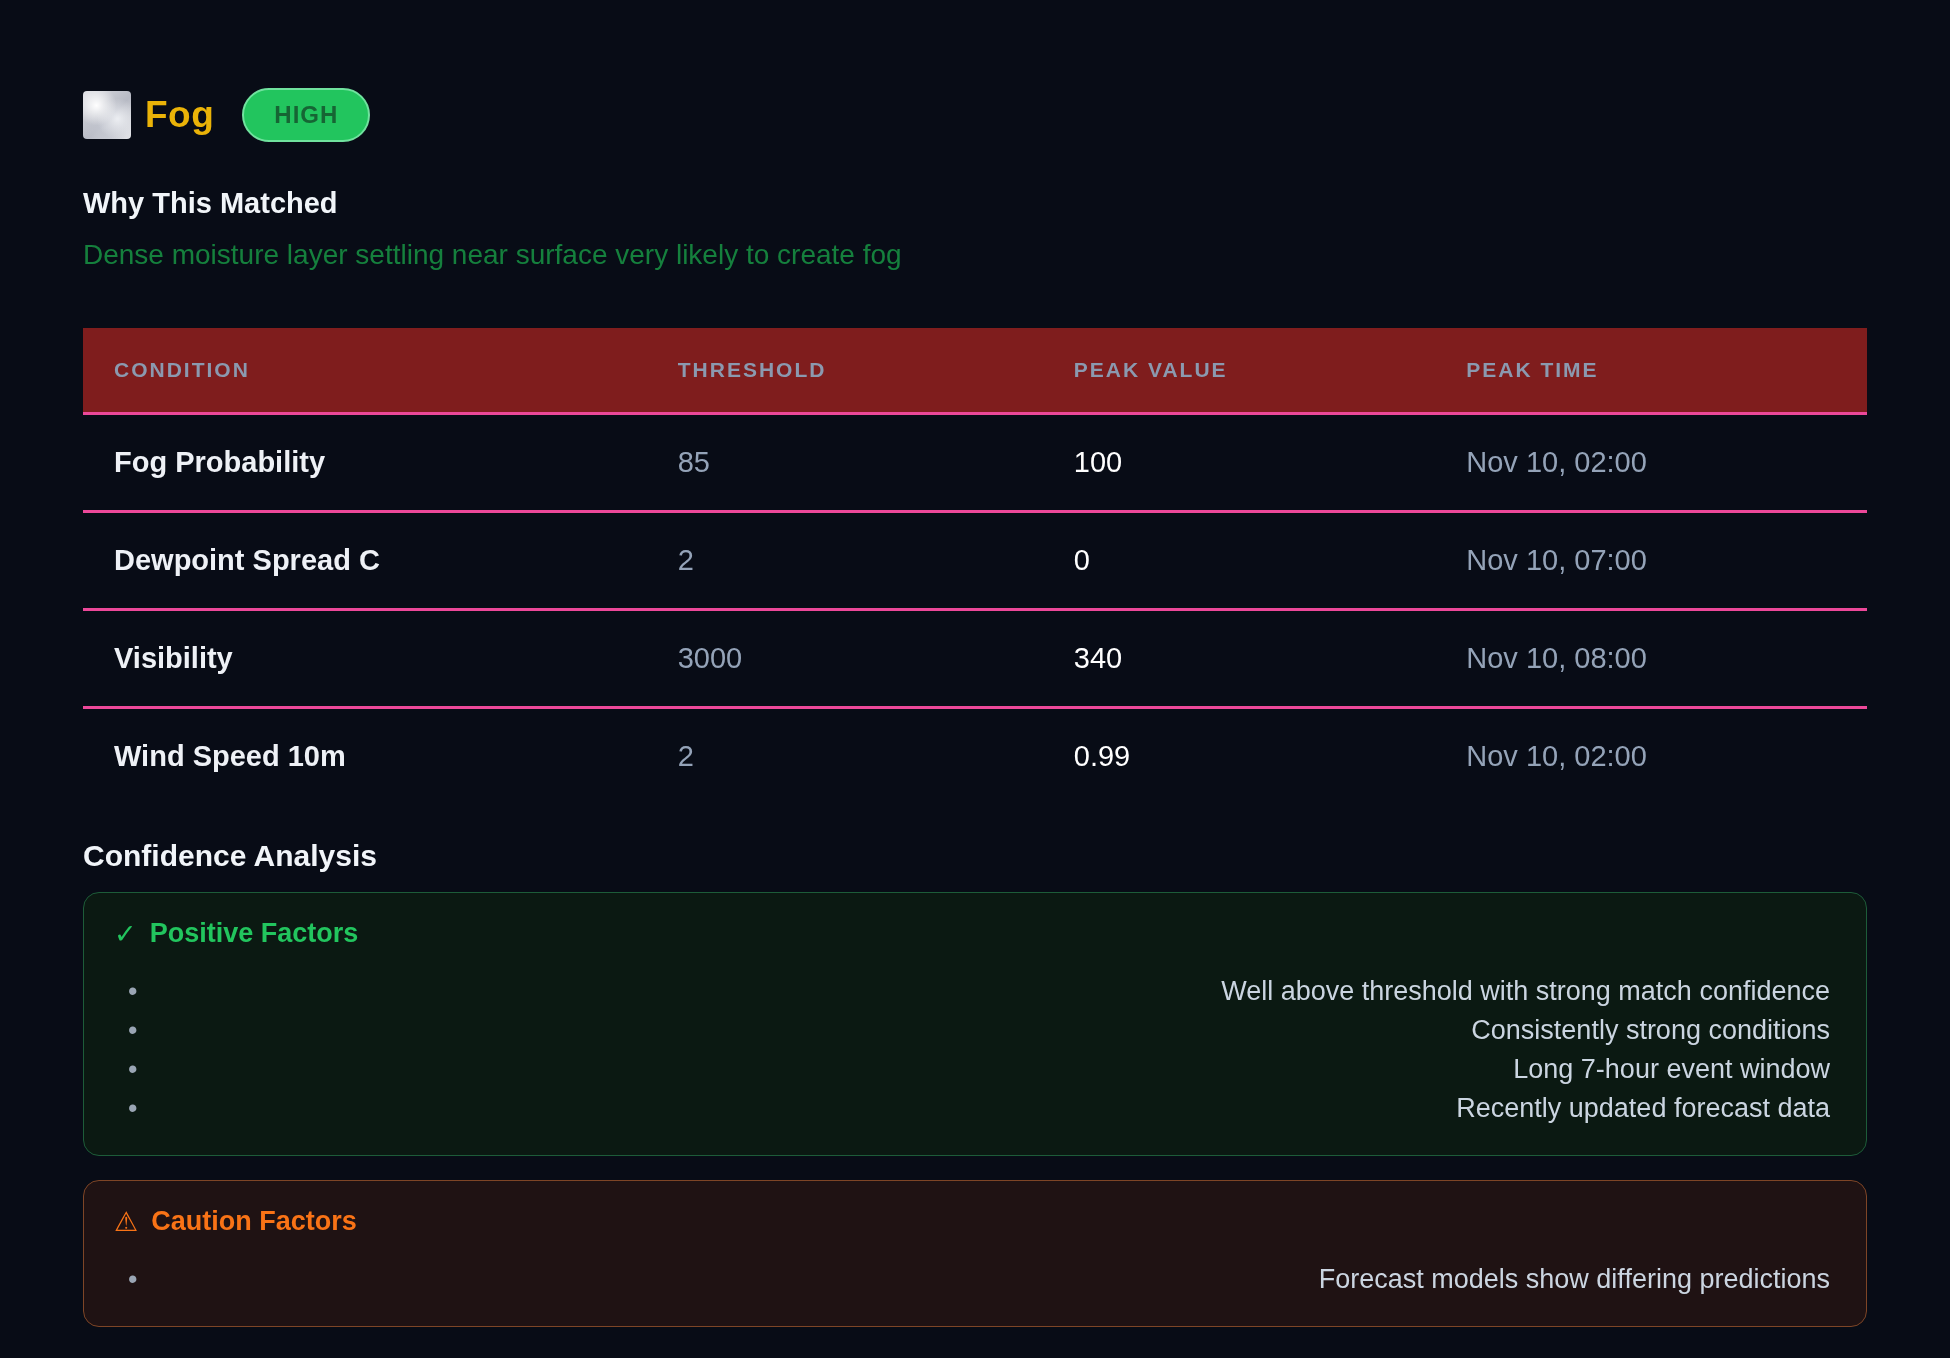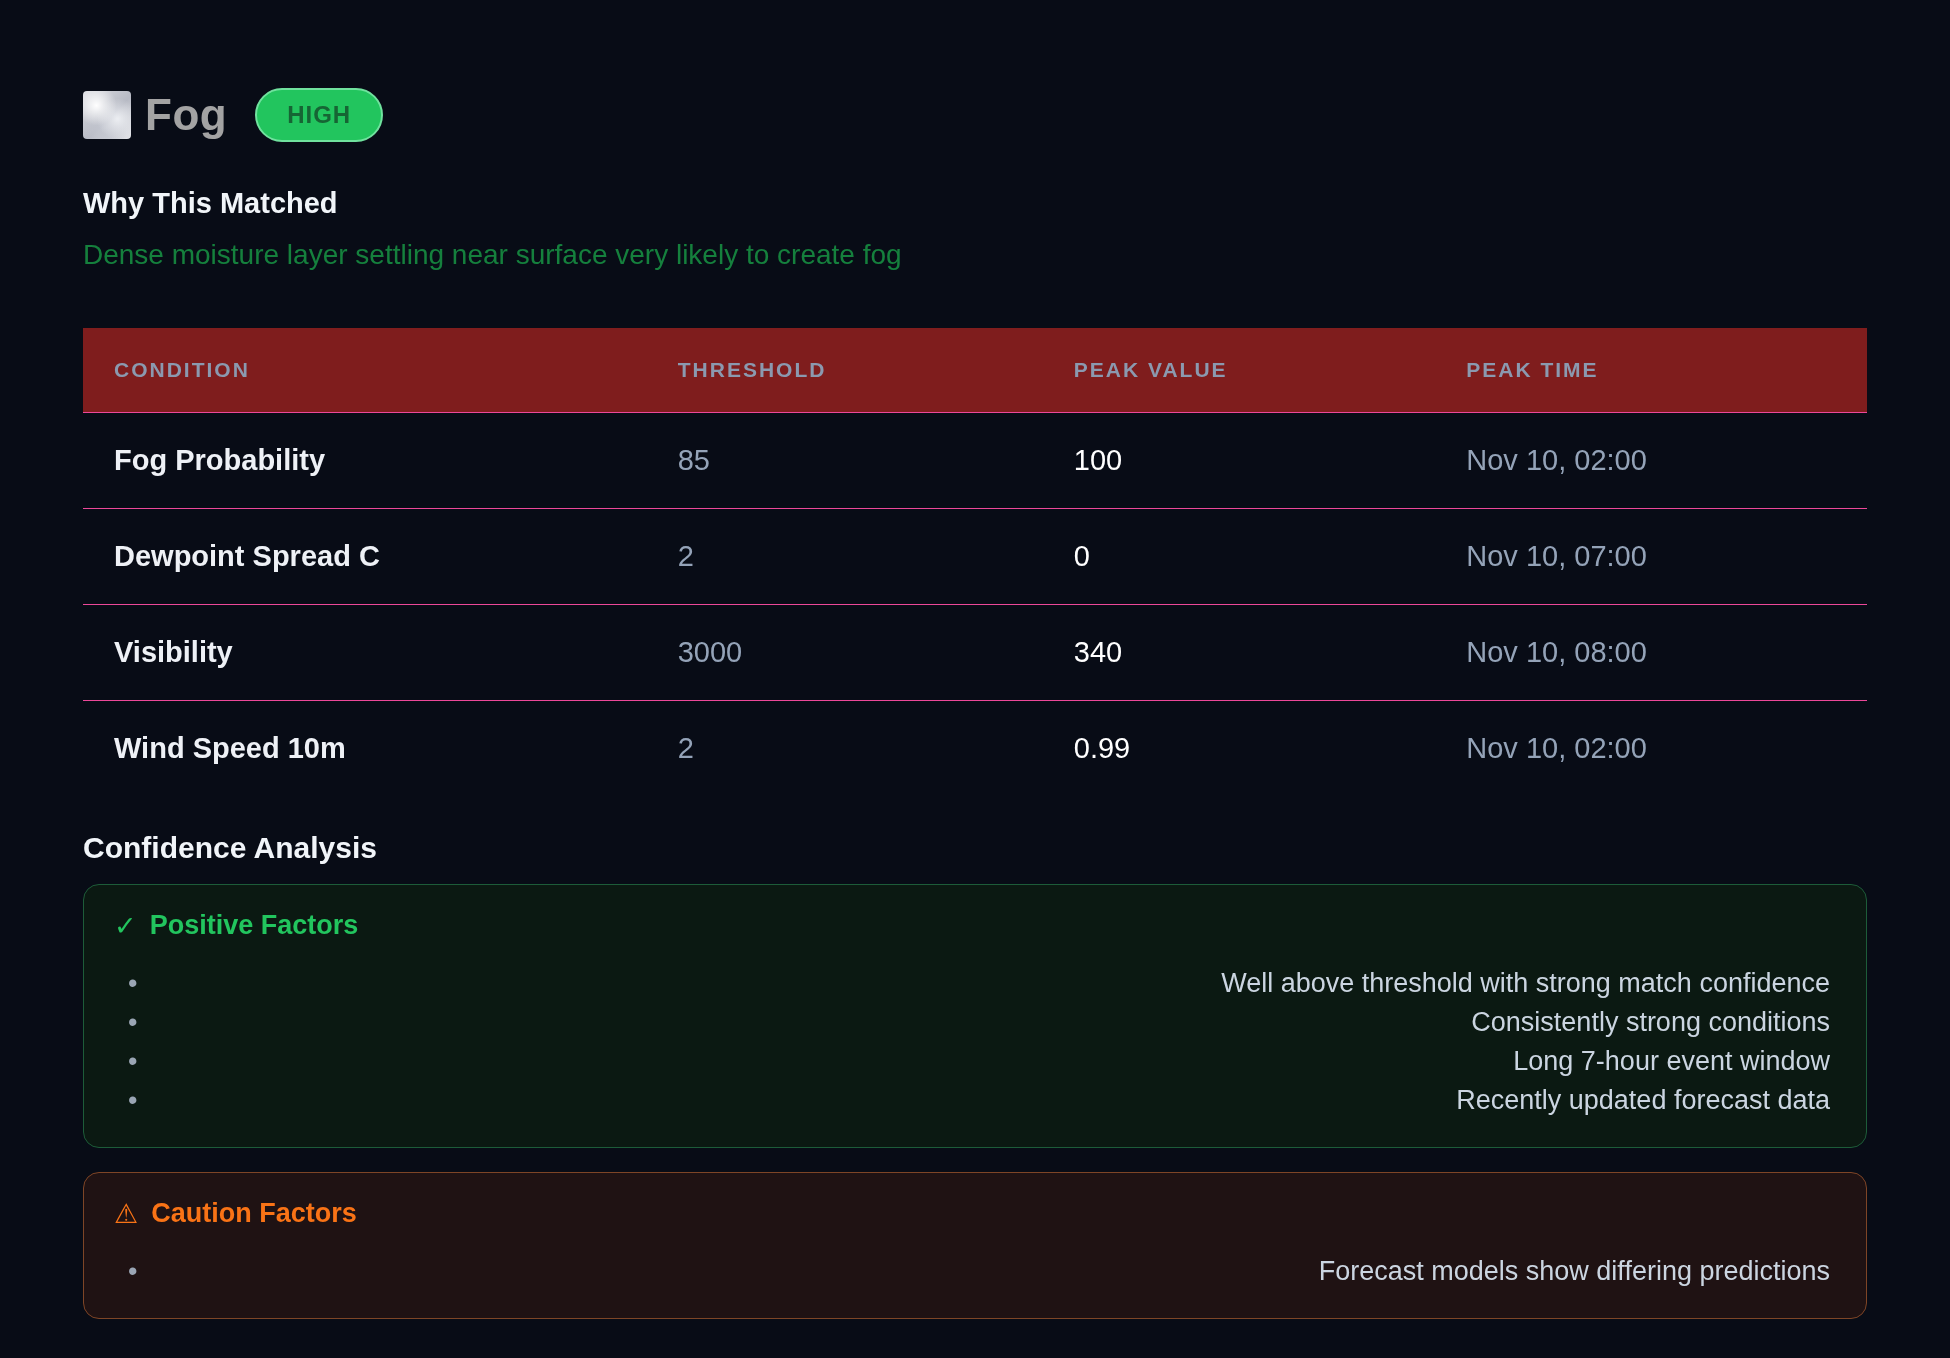--- a/index.html
+++ b/index.html
@@ -15,21 +15,21 @@
   
   .title-row { display:flex; align-items:center; margin-bottom:44px; }
   .fog-emoji {
     width:48px; height:48px; border-radius:4px; margin-right:14px;
     background:
       radial-gradient(circle at 28% 30%, #ffffff 0%, rgba(255,255,255,0) 42%),
       radial-gradient(circle at 72% 58%, #eceef2 0%, rgba(235,236,240,0) 46%),
       radial-gradient(circle at 45% 78%, #c4c7d0 0%, rgba(196,199,208,0) 50%),
       linear-gradient(135deg, #dcdde2 0%, #b7bac4 55%, #e4e5e9 100%);
   }
-  .app-title { font-size:44px; font-weight:600; color:#a3a3a3; letter-spacing:0.5px; }
+  .app-title { font-size:37px; font-weight:600; color:#eab308; letter-spacing:0.5px; }
   .severity-badge {
     margin-left:28px;
     padding:11px 30px;
     border-radius:999px;
     font-size:24px; font-weight:700; letter-spacing:1px;
     background:#22c55e; color:#166534; border:2px solid #70e29e;
   }
 
   
   .why-heading { font-size:29px; line-height:34px; font-weight:700; color:#f1f5f9; margin-bottom:17px; }
@@ -43,21 +43,21 @@
     font-size:21px; font-weight:600; letter-spacing:2px;
     color:#8b99af;
     padding:30px 10px 30px 31px;
   }
   table.conditions col.c1 { width:31.6%; }
   table.conditions col.c2 { width:22.2%; }
   table.conditions col.c3 { width:22.0%; }
   table.conditions col.c4 { width:24.2%; }
   table.conditions td {
     padding:31px 10px 31px 31px;
-    border-top:1px solid #ec4899;
+    border-top:3px solid #ec4899;
     font-size:29px;
   }
   td.cell-condition { color:#eef1f6; font-weight:600; }
   td.cell-threshold { color:#94a3b8; }
   td.cell-peak { color:#ffffff; font-weight:400; }
   td.cell-time { color:#94a3b8; }
 
   
   .confidence-heading { font-size:30px; line-height:36px; font-weight:700; color:#f1f5f9; margin-bottom:18px; }
   .factor-box { border-radius:16px; padding:25px 36px 27px 30px; }

